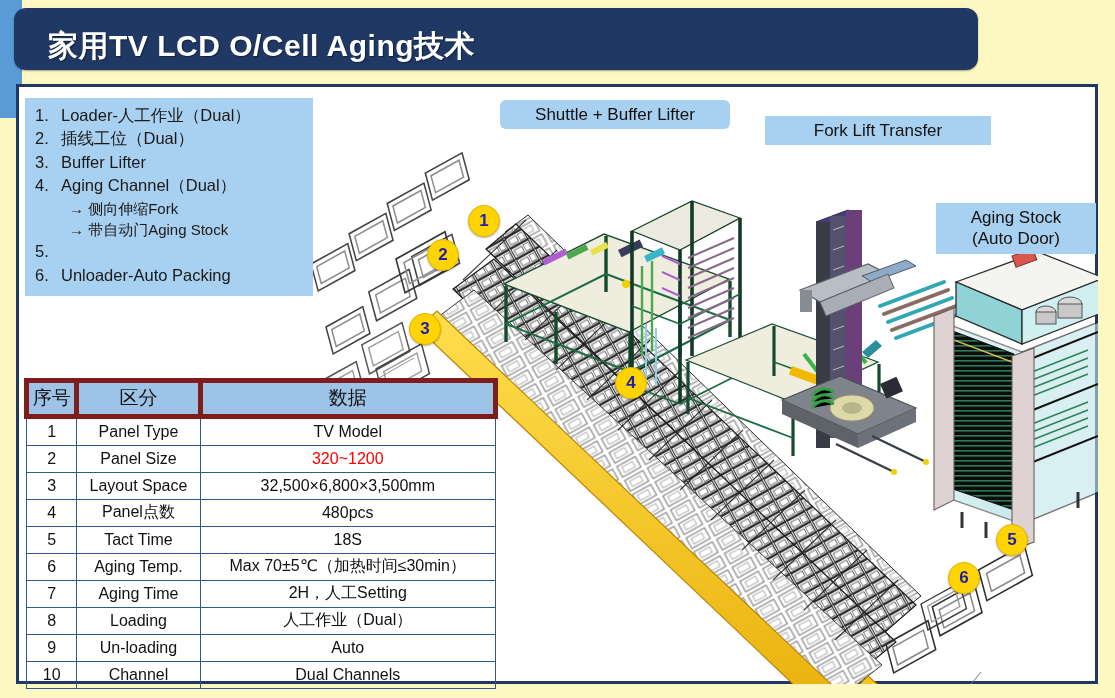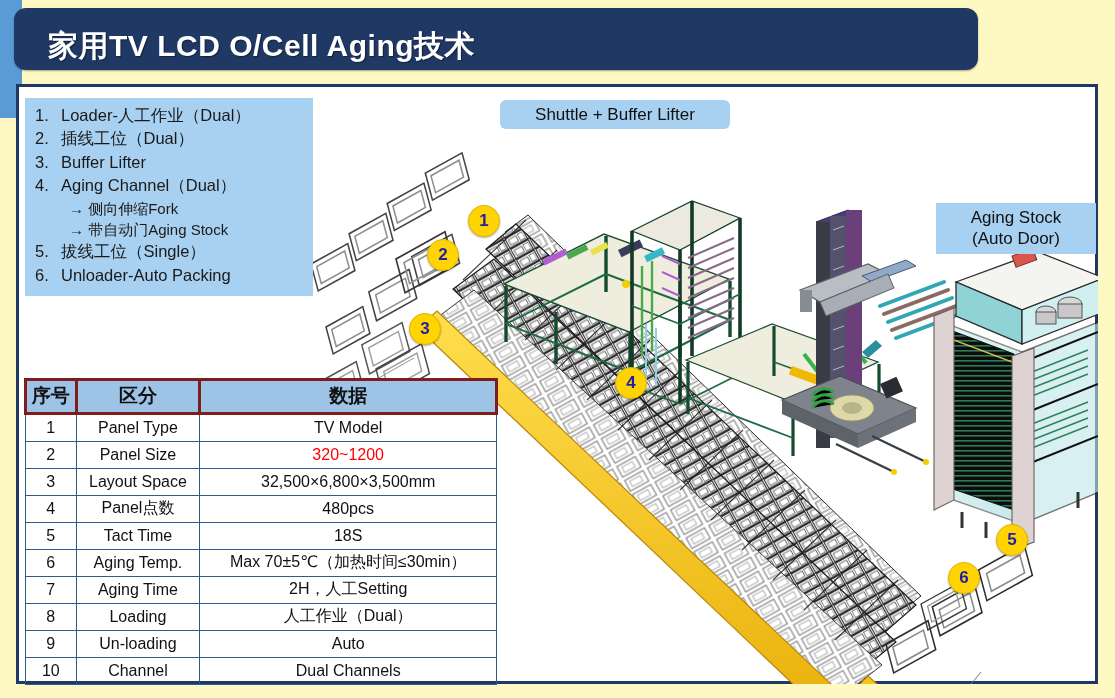--- a/index.html
+++ b/index.html
@@ -54,22 +54,22 @@
   #cap-shuttle{left:500px;top:100px;width:210px;border-radius:6px;}
   #cap-fork{left:765px;top:116px;width:206px;}
   #cap-stock{left:936px;top:203px;width:140px;}
 
   
   .spec-table{
     position:absolute;left:24px;top:378px;width:474px;
     border-collapse:collapse;font-size:16px;color:#111;
   }
   .spec-table th{
-    background:#9DC3E6;border:3px solid #7f1d1d;
-    font-weight:bold;font-size:19px;padding:2px 0 3px;
+    background:#9DC3E6;border:5px solid #7f1d1d;
+    font-weight:normal;font-size:19px;padding:2px 0 3px;
   }
   .spec-table td{
     border-top:1px solid #2E5C8A;border-bottom:1px solid #2E5C8A;
     border-left:1px solid #2E5C8A;border-right:1px solid #2E5C8A;
     text-align:center;padding:2px 2px 3px;height:21px;
   }
   .spec-table .c-no{width:48px;}
   .spec-table .c-div{width:124px;}
   .spec-table .c-data{width:302px;}
   .red{color:#FF0000;}
@@ -468,29 +468,29 @@
       <span>Buffer Lifter</span>
     </div>
     <div class="bullet-row">
       <span class="bullet-num">4.</span>
       <span>Aging Channel（Dual）</span>
     </div>
     <div class="bullet-sub">→ 侧向伸缩Fork</div>
     <div class="bullet-sub">→ 带自动门Aging Stock</div>
     <div class="bullet-row">
       <span class="bullet-num">5.</span>
-      <span>拔线工位（Single）</span>
     </div>
     <div class="bullet-row">
       <span class="bullet-num">6.</span>
       <span>Unloader-Auto Packing</span>
     </div>
   </div>
 
   <div class="caption" id="cap-shuttle">Shuttle + Buffer Lifter</div>
+  <div class="caption" id="cap-fork">Fork Lift Transfer</div>
   <div class="caption" id="cap-stock">Aging Stock
 (Auto Door)</div>
 
   <div class="marker" style="left:468px;top:205px;">1</div>
   <div class="marker" style="left:427px;top:239px;">2</div>
   <div class="marker" style="left:409px;top:313px;">3</div>
   <div class="marker" style="left:615px;top:367px;">4</div>
   <div class="marker" style="left:996px;top:524px;">5</div>
   <div class="marker" style="left:948px;top:562px;">6</div>
 

